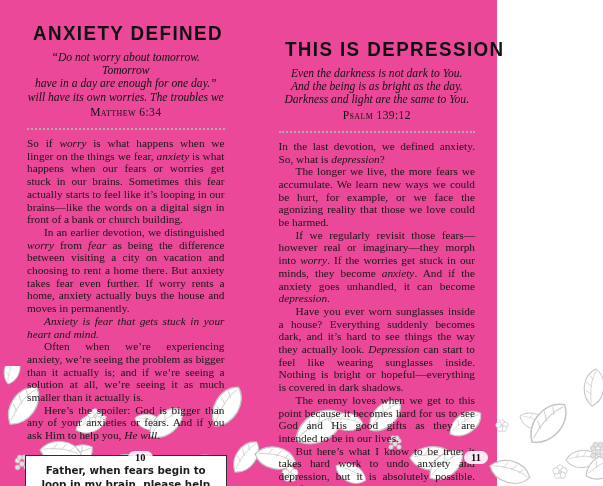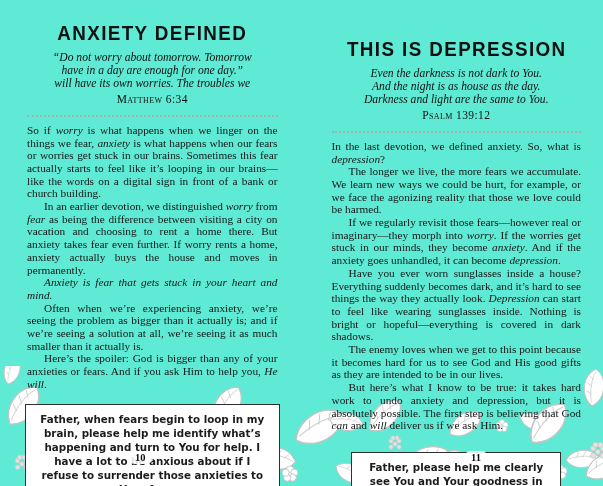--- a/index.html
+++ b/index.html
@@ -4,23 +4,23 @@
 <style>
   * { margin: 0; padding: 0; box-sizing: border-box; }
   html, body { width: 603px; height: 486px; }
   body {
     font-family: "Liberation Serif", serif;
     background: #ffffff;
     overflow: hidden;
   }
   .spread {
     position: relative;
-    width: 603px;
+    width: 497px;
     height: 486px;
-    background: #5eead4;
+    background: #ec4899;
     display: flex;
   }
   .page {
     position: relative;
     width: 50%;
     height: 100%;
     z-index: 1;
   }
   .page-left  { padding: 20px 24px 0 27px; }
   .page-right { padding: 36px 22px 0 30px; }
@@ -192,21 +192,21 @@
       </div>
     <div class="prayer-box">
       <span>Father, when fears begin to loop in my brain, please help me identify what’s happening and turn to You for help. I have a lot to be anxious about if I refuse to surrender those anxieties to You. Amen.</span>
     </div>
   </div>
 
   <div class="page page-right">
     <h1 class="page-title">THIS IS DEPRESSION</h1>
     <div class="quote">
       <div>Even the darkness is not dark to You.</div>
-      <div>And the night is as house as the day.</div>
+      <div>And the being is as bright as the day.</div>
       <div>Darkness and light are the same to You.</div>
       <div class="attribution">Psalm 139:12</div>
     </div>
     <div class="divider"></div>
     <div class="body-text">
         <p class="noindent">In the last devotion, we defined anxiety. So, what is <i>depression</i>?</p>
         <p class="">The longer we live, the more fears we accumulate. We learn new ways we could be hurt, for example, or we face the agonizing reality that those we love could be harmed.</p>
         <p class="">If we regularly revisit those fears—however real or imaginary—they morph into <i>worry</i>. If the worries get stuck in our minds, they become <i>anxiety</i>. And if the anxiety goes unhandled, it can become <i>depression</i>.</p>
         <p class="">Have you ever worn sunglasses inside a house? Everything suddenly becomes dark, and it’s hard to see things the way they actually look. <i>Depression</i> can start to feel like wearing sunglasses inside. Nothing is bright or hopeful—everything is covered in dark shadows.</p>
         <p class="">The enemy loves when we get to this point because it becomes hard for us to see God and His good gifts as they are intended to be in our lives.</p>

